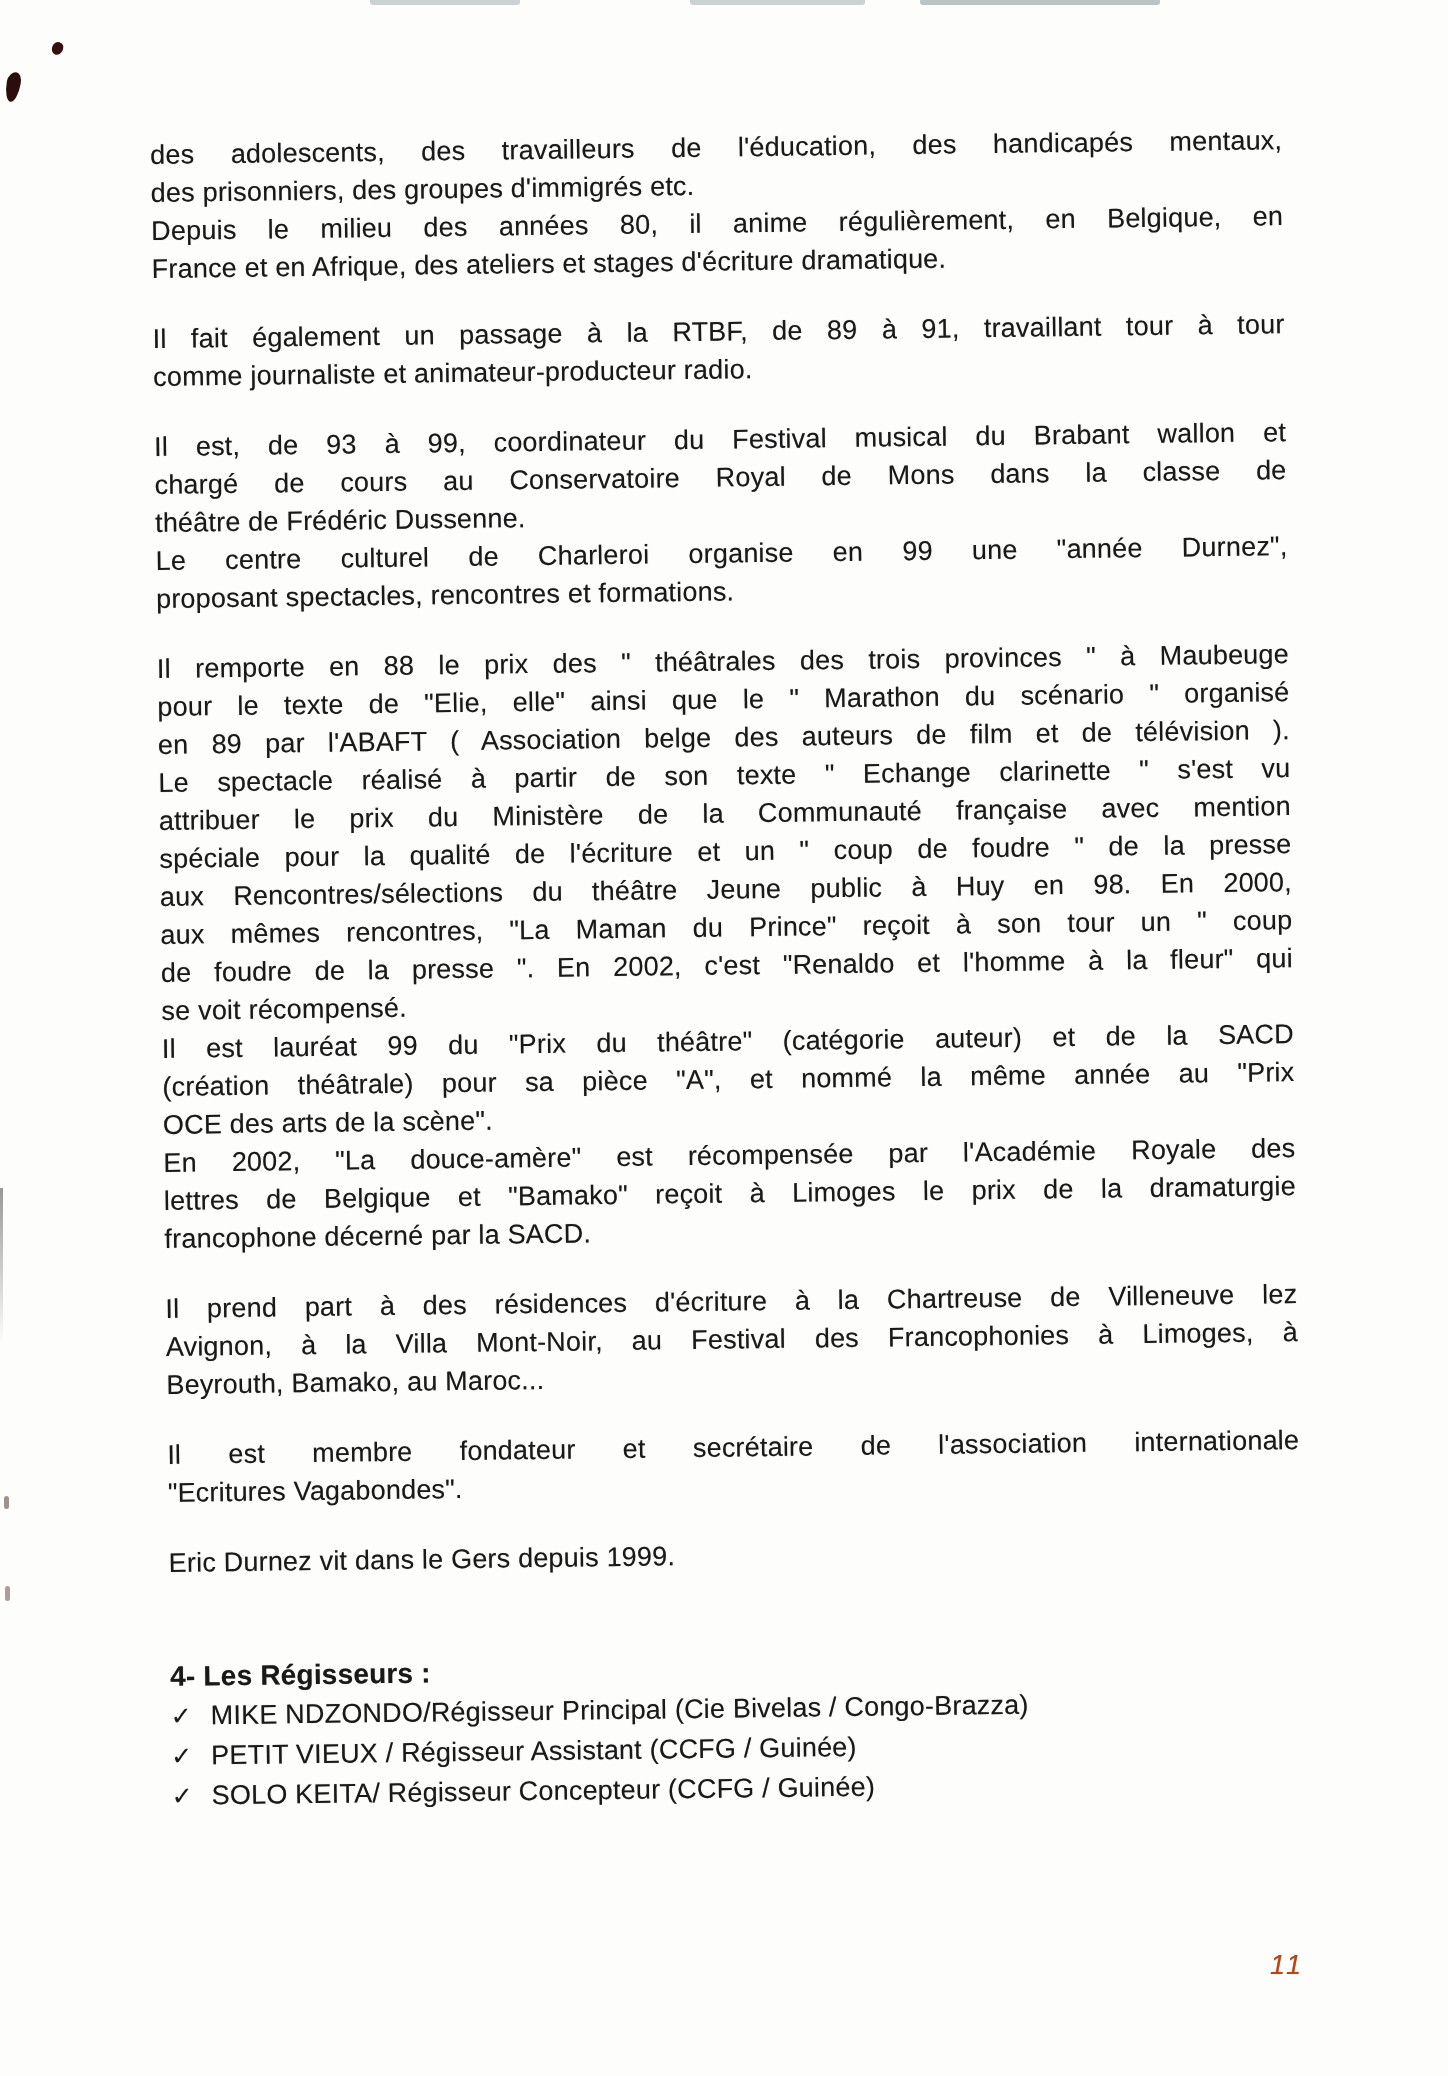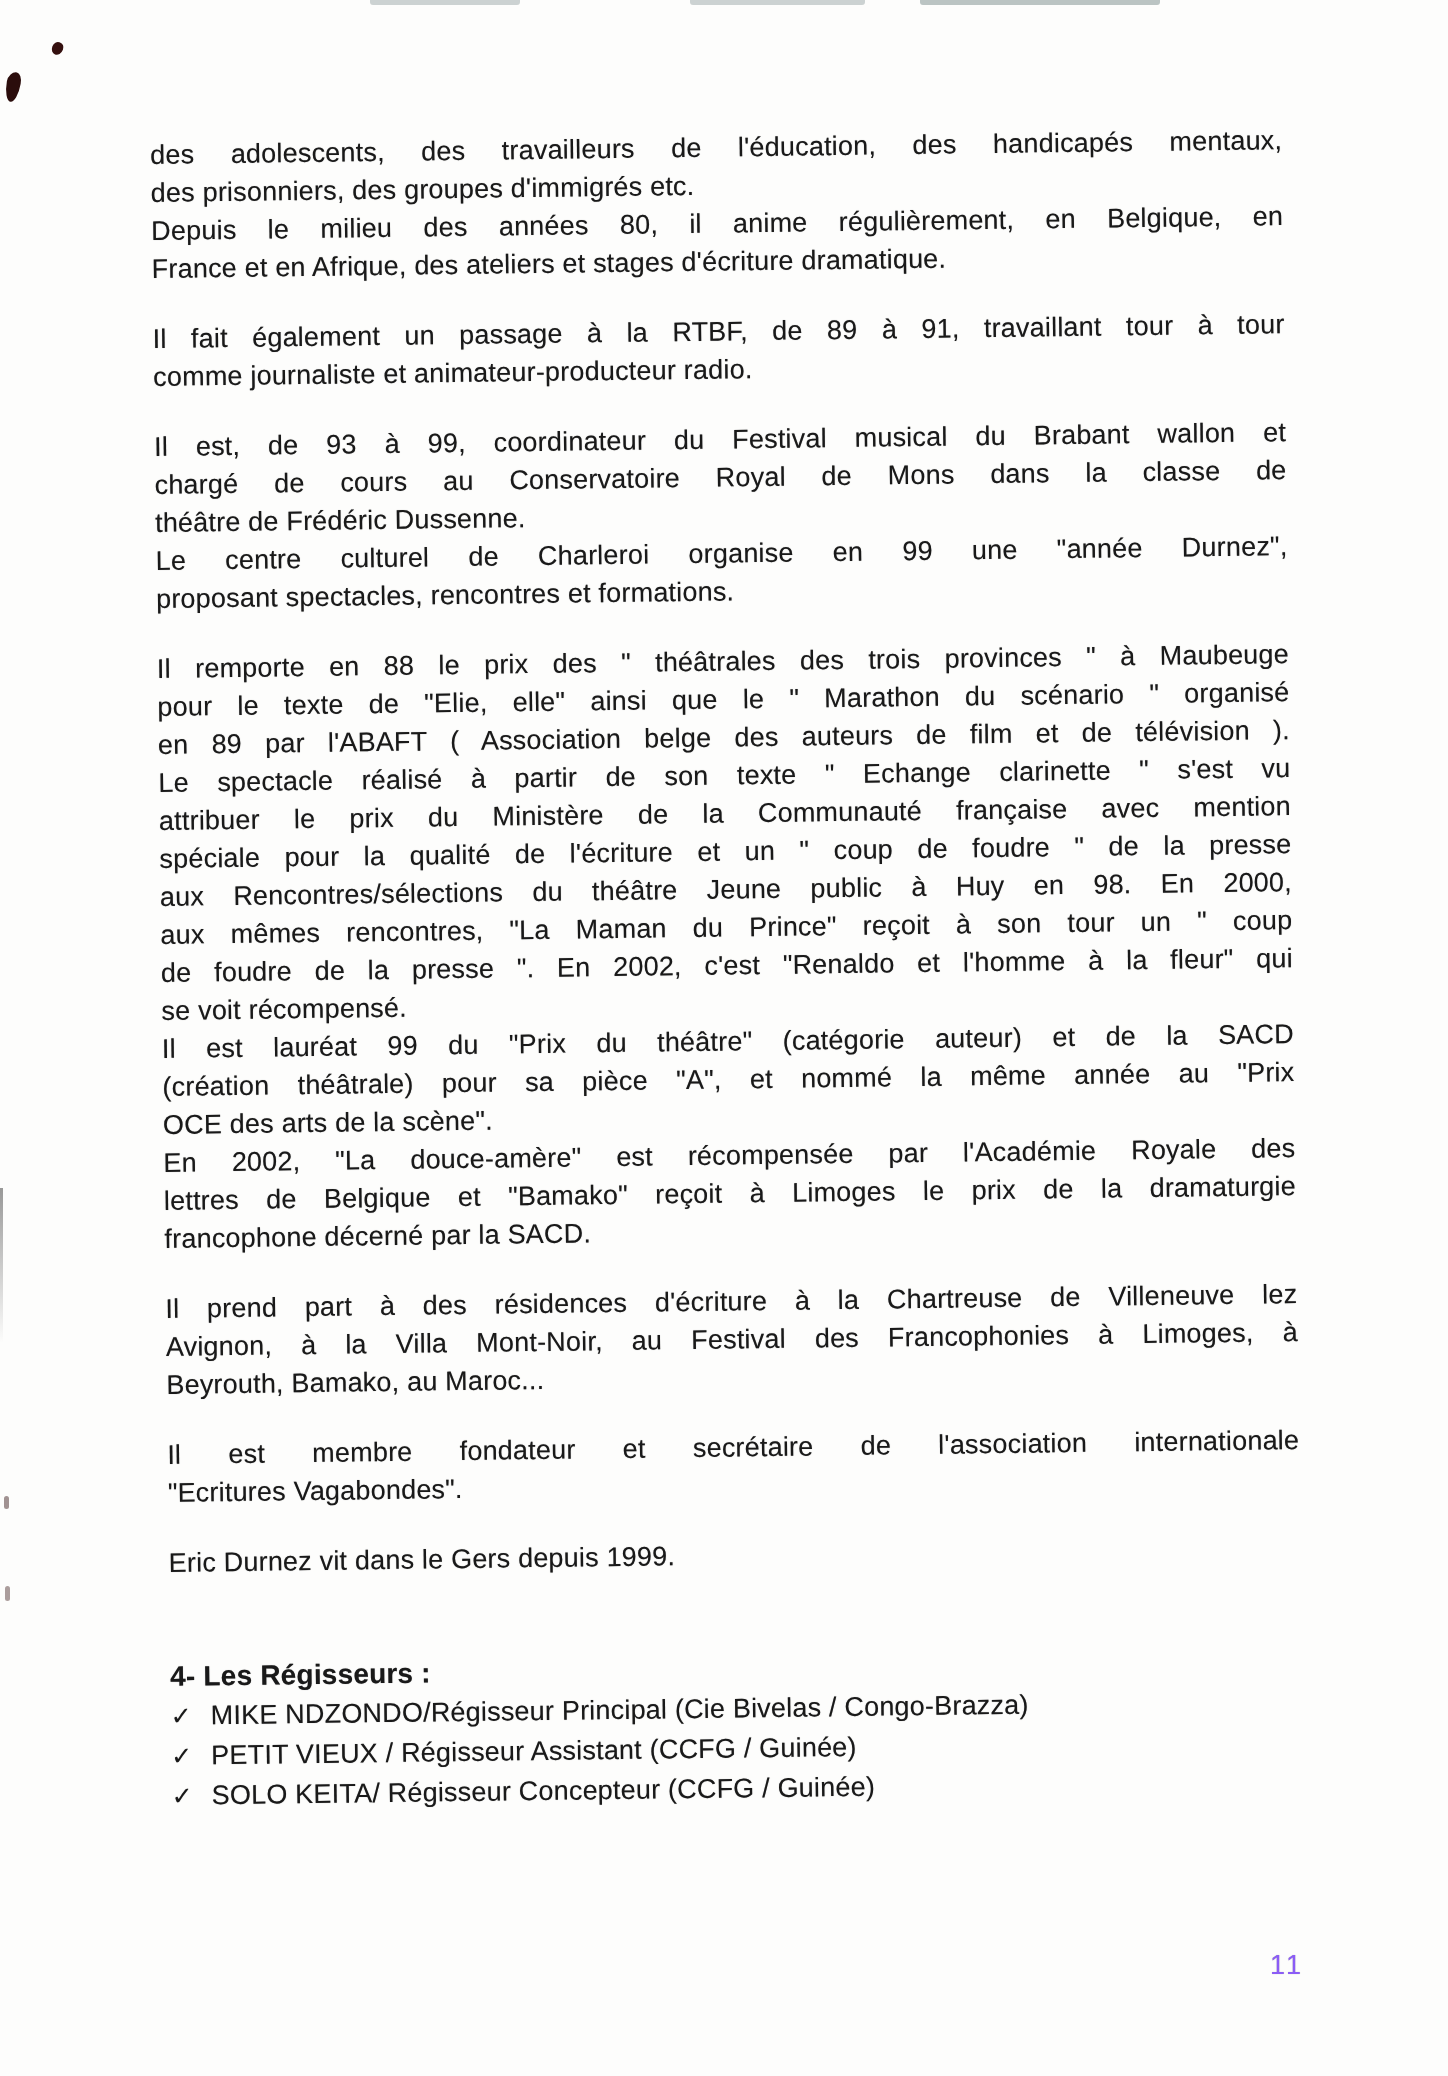--- a/index.html
+++ b/index.html
@@ -46,22 +46,23 @@
     width:40px;
     flex:0 0 40px;
     font-size:25px;
   }
   
   .page-number{
     position:absolute;
     left:1270px;top:1950px;
     font-size:27px;
     letter-spacing:3px;
-    color:#8b5cf6;
+    color:#c2410c;
     text-shadow:0 0 0.8px rgba(20,20,20,0.4);
+    font-style:italic;
   }
   
   .artifact{position:absolute;}
   .ink-dot{left:52px;top:42px;width:11px;height:13px;background:#35100f;border-radius:50% 45% 55% 50%;transform:rotate(20deg);}
   .ink-blob{left:6px;top:72px;width:14px;height:30px;background:#2b0d0c;border-radius:60% 40% 50% 50%/35% 35% 65% 65%;transform:rotate(10deg);}
   .edge-line{left:0;top:1188px;width:3px;height:155px;background:linear-gradient(to bottom,rgba(70,70,70,.55),rgba(70,70,70,0));}
   .speck-1{left:4px;top:1496px;width:5px;height:13px;background:rgba(70,40,40,.5);border-radius:3px;}
   .speck-2{left:5px;top:1586px;width:5px;height:15px;background:rgba(70,40,40,.45);border-radius:3px;}
   .top-smudge{top:0;height:5px;background:rgba(80,100,100,.28);border-radius:0 0 3px 3px;}
   .ts-1{left:370px;width:150px;}

